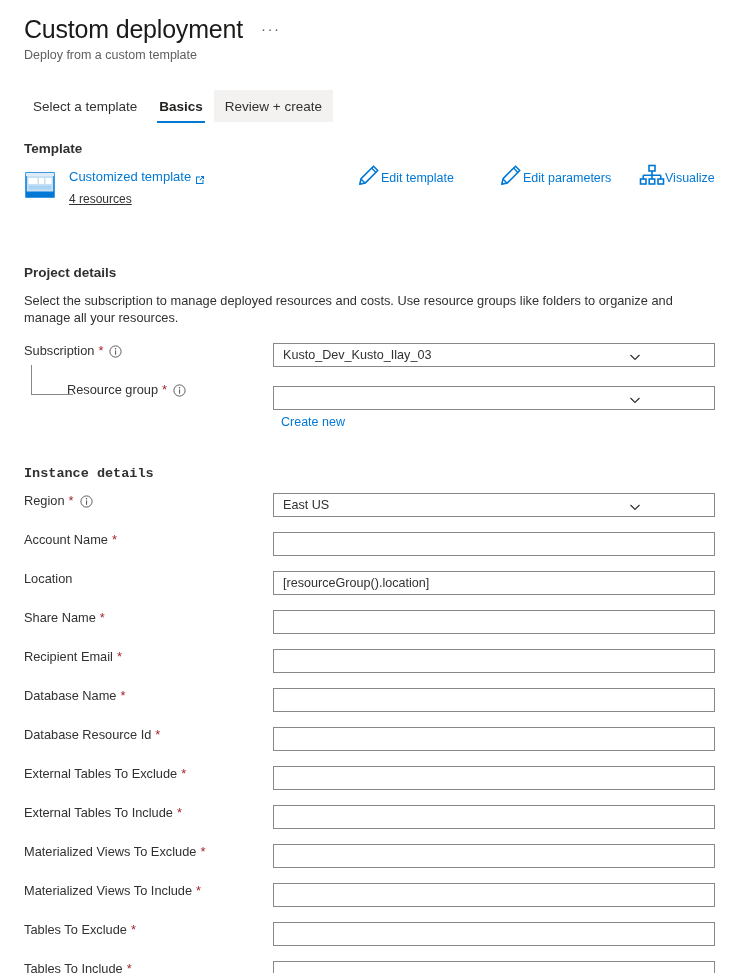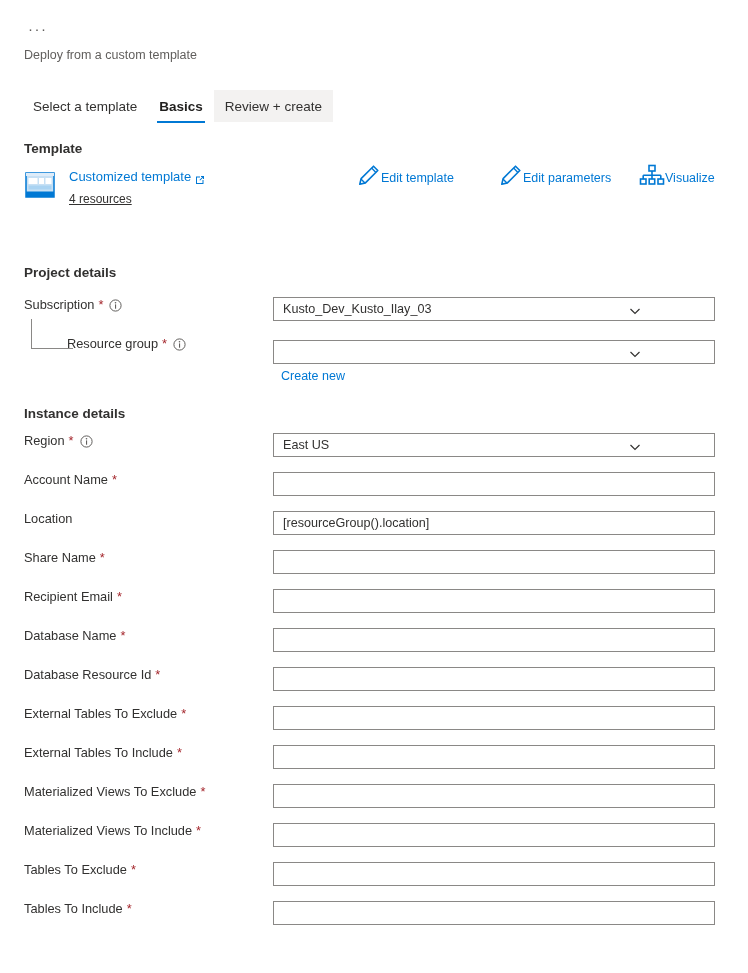--- a/index.html
+++ b/index.html
@@ -205,20 +205,21 @@
     pointer-events: none;
   }
 </style>
 </head>
 <body>
 
 <div class="page">
 
   <div class="header">
     <div class="title-row">
+      <h1 class="page-title">Custom deployment</h1>
       <span class="ellipsis-btn">···</span>
     </div>
     <div class="page-subtitle">Deploy from a custom template</div>
   </div>
 
   <div class="tabs">
     <div class="tab">Select a template</div>
     <div class="tab selected">Basics</div>
     <div class="tab hovered">Review + create</div>
   </div>
@@ -280,20 +281,21 @@
           <rect x="1.5" y="16" width="5.5" height="5" fill="none" stroke="#0078d4" stroke-width="1.6"></rect>
           <rect x="10.2" y="16" width="5.5" height="5" fill="none" stroke="#0078d4" stroke-width="1.6"></rect>
           <rect x="19" y="16" width="5.5" height="5" fill="none" stroke="#0078d4" stroke-width="1.6"></rect>
         </svg>
       </span>
       <span class="action-label">Visualize</span>
     </div>
   </div>
 
   <div class="section-heading" style="margin-top:52px;">Project details</div>
+  <div class="section-desc" style="margin-top:12px;">Select the subscription to manage deployed resources and costs. Use resource groups like folders to organize and manage all your resources.</div>
 
   <div class="form" style="margin-top:17px;">
     <div class="tree-connector" style="top:22px;"></div>
 
     <div class="field-row">
       <div class="field-label">
         <span>Subscription</span>
         <span class="req">*</span>
         <span class="info-icon">
           <svg width="13" height="13" viewBox="0 0 13 13">
@@ -334,21 +336,21 @@
         <span class="chev" style="top:12px;">
           <svg width="12" height="12" viewBox="0 0 12 12">
             <path d="M1.5 4L6 8.4 10.5 4" fill="none" stroke="#323130" stroke-width="1.2"></path>
           </svg>
         </span>
         <a class="create-new" style="left:8px; top:29px;">Create new</a>
       </div>
     </div>
   </div>
 
-  <div class="section-heading" style="margin-top:24px;">Instance details</div>
+  <div class="section-heading" style="margin-top:38px;font-family:Liberation Mono, monospace;">Instance details</div>
 
   <div class="form" id="instance-fields" style="margin-top:12px;">
       <div class="field-row">
         <div class="field-label">
           <span>Region</span>
           <span class="req">*</span>
           <span class="info-icon"><svg width="13" height="13" viewBox="0 0 13 13">
               <circle cx="6.5" cy="6.5" r="5.6" fill="none" stroke="#605e5c" stroke-width="1"></circle>
               <circle cx="6.5" cy="3.7" r="0.8" fill="#605e5c"></circle>
               <rect x="6" y="5.4" width="1.1" height="4.3" fill="#605e5c"></rect>

